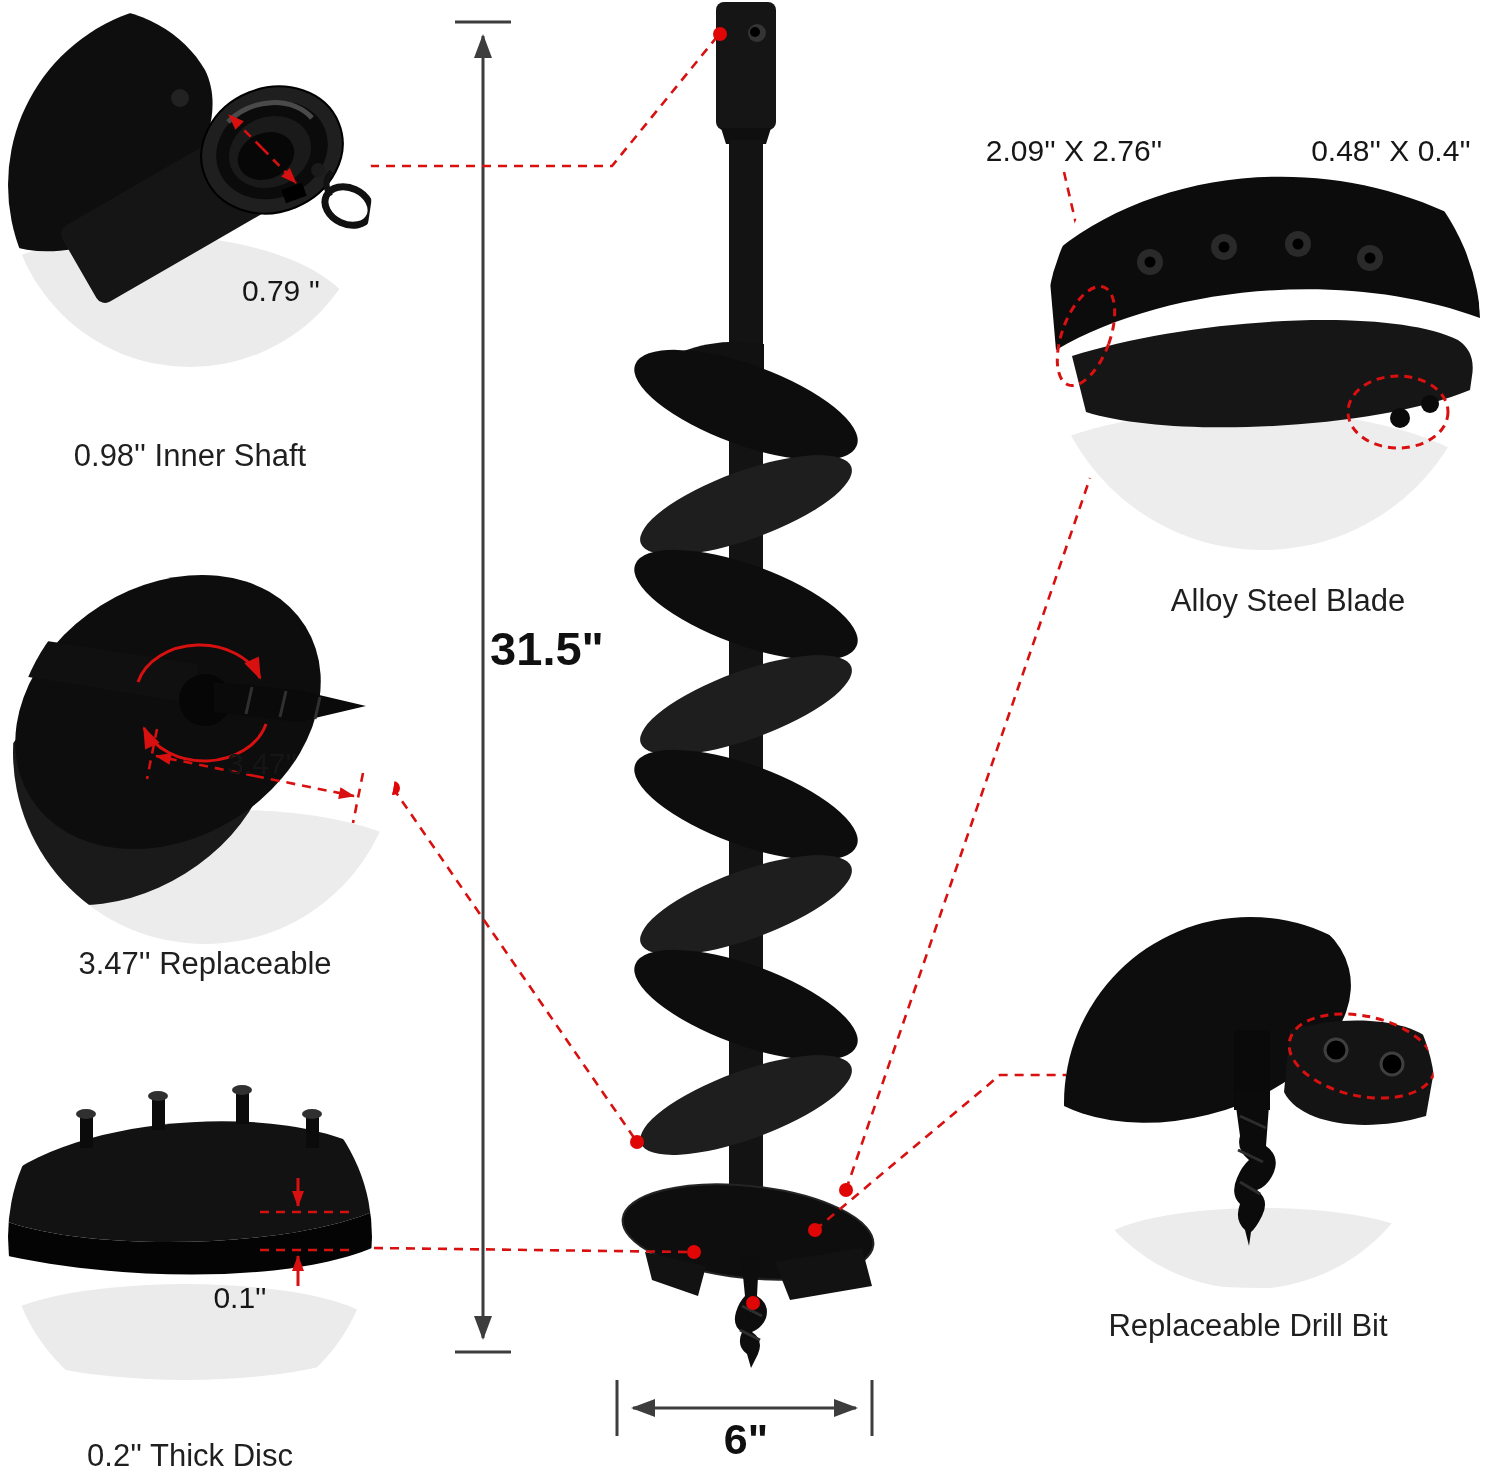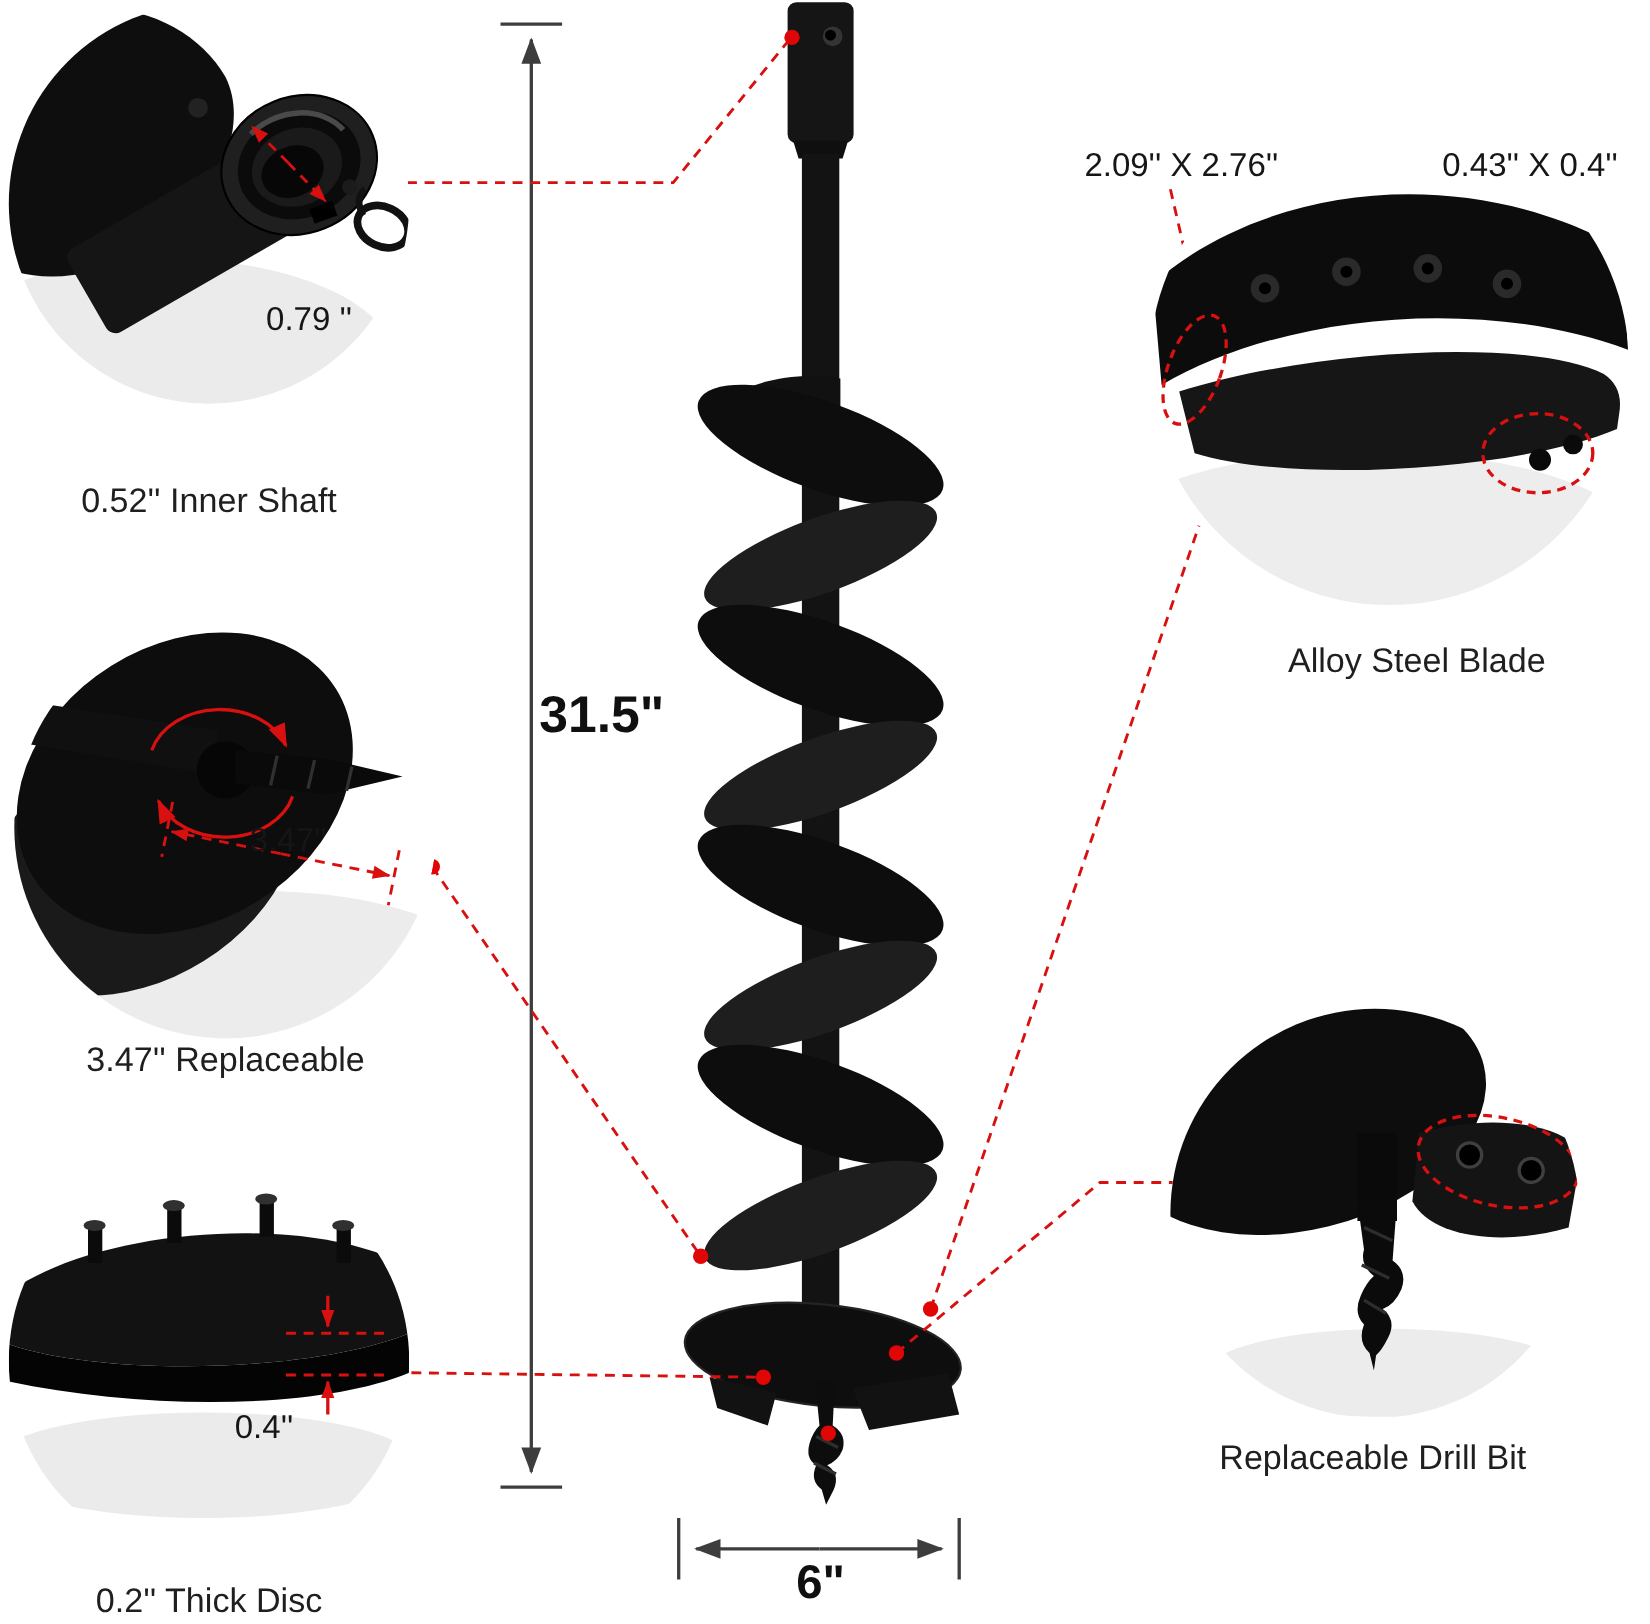--- a/index.html
+++ b/index.html
@@ -201,25 +201,25 @@
     <path d="M 1290,1030 C 1352,1012 1420,1020 1438,1048 L 1426,1116 C 1364,1134 1300,1124 1284,1092 Z" fill="#141414"></path>
     <circle cx="1336" cy="1050" r="11" fill="#000000" stroke="#3f3f3f" stroke-width="3"></circle>
     <circle cx="1392" cy="1064" r="11" fill="#000000" stroke="#3f3f3f" stroke-width="3"></circle>
     <ellipse class="red-dash-thick" cx="1362" cy="1056" rx="74" ry="40" transform="rotate(12 1362 1056)"></ellipse>
     <path d="M 1234,1092 L 1270,1092 L 1266,1146 Q 1280,1156 1274,1172 Q 1268,1186 1257,1190 Q 1270,1200 1262,1216 Q 1256,1228 1251,1232 L 1249,1246 L 1245,1230 Q 1234,1220 1240,1204 Q 1230,1194 1237,1178 Q 1242,1166 1249,1160 Q 1236,1150 1240,1136 Z" fill="#0b0b0b"></path>
     <path d="M 1240,1116 L 1266,1128 M 1238,1150 L 1263,1162 M 1240,1182 L 1260,1194" stroke="#2d2d2d" stroke-width="3" fill="none"></path>
   </g>
 </svg>
 
   <div class="label m" style="left:281px;top:291px">0.79 ''</div>
-  <div class="label" style="left:190px;top:456px">0.52'' Inner Shaft</div>
+  <div class="label" style="left:190px;top:456px">0.98'' Inner Shaft</div>
   <div class="label m" style="left:262px;top:764px">3.47''</div>
   <div class="label" style="left:205px;top:964px">3.47'' Replaceable</div>
-  <div class="label m" style="left:240px;top:1298px">0.4''</div>
+  <div class="label m" style="left:240px;top:1298px">0.1''</div>
   <div class="label" style="left:190px;top:1456px">0.2'' Thick Disc</div>
   <div class="label m" style="left:1074px;top:151px">2.09'' X 2.76''</div>
-  <div class="label m" style="left:1391px;top:151px">0.43'' X 0.4''</div>
+  <div class="label m" style="left:1391px;top:151px">0.48'' X 0.4''</div>
   <div class="label" style="left:1288px;top:601px">Alloy Steel Blade</div>
   <div class="label" style="left:1248px;top:1326px">Replaceable Drill Bit</div>
   <div class="label dim" style="left:547px;top:649px">31.5"</div>
   <div class="label dimw" style="left:746px;top:1439px">6"</div>
 
 </div>
 
 </body></html>

